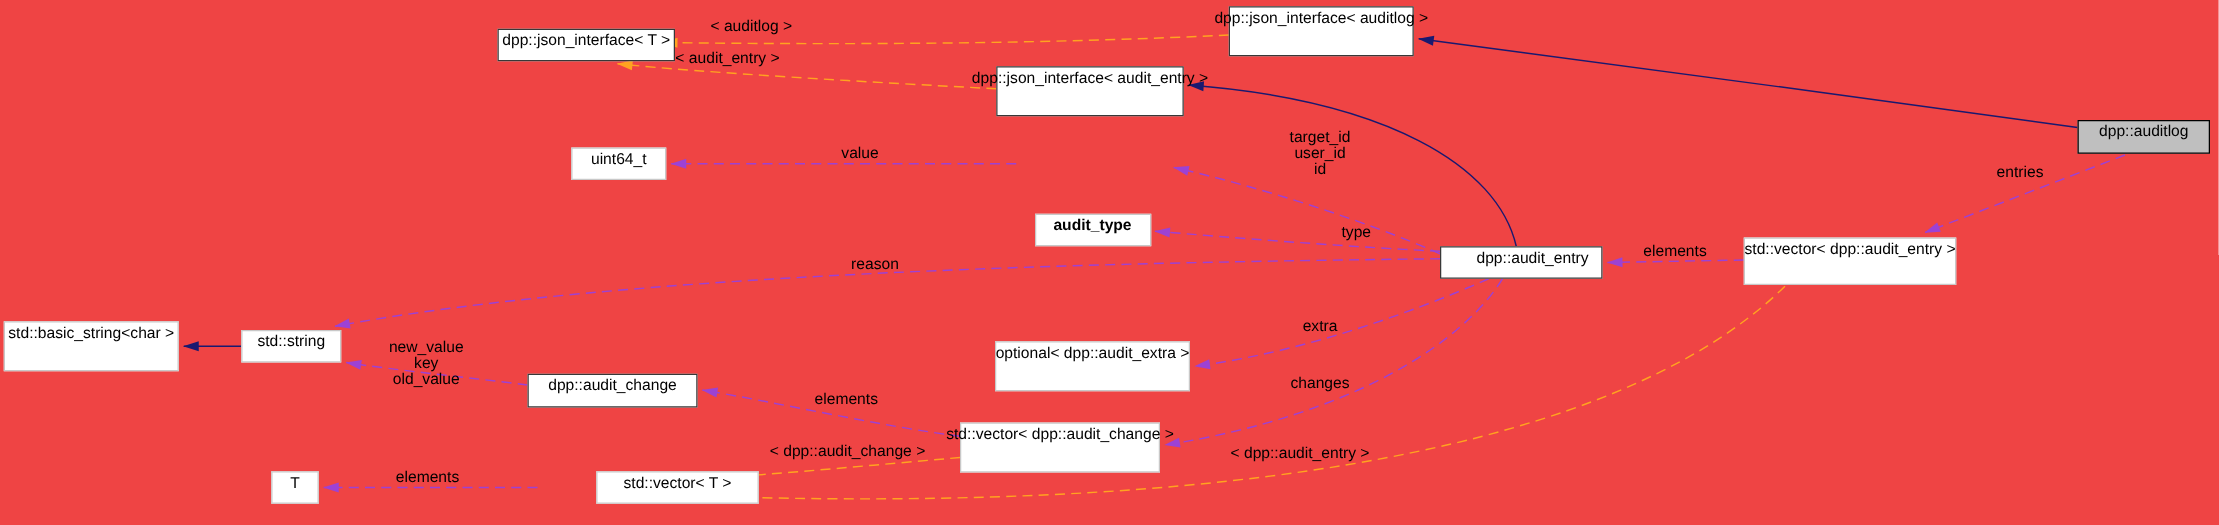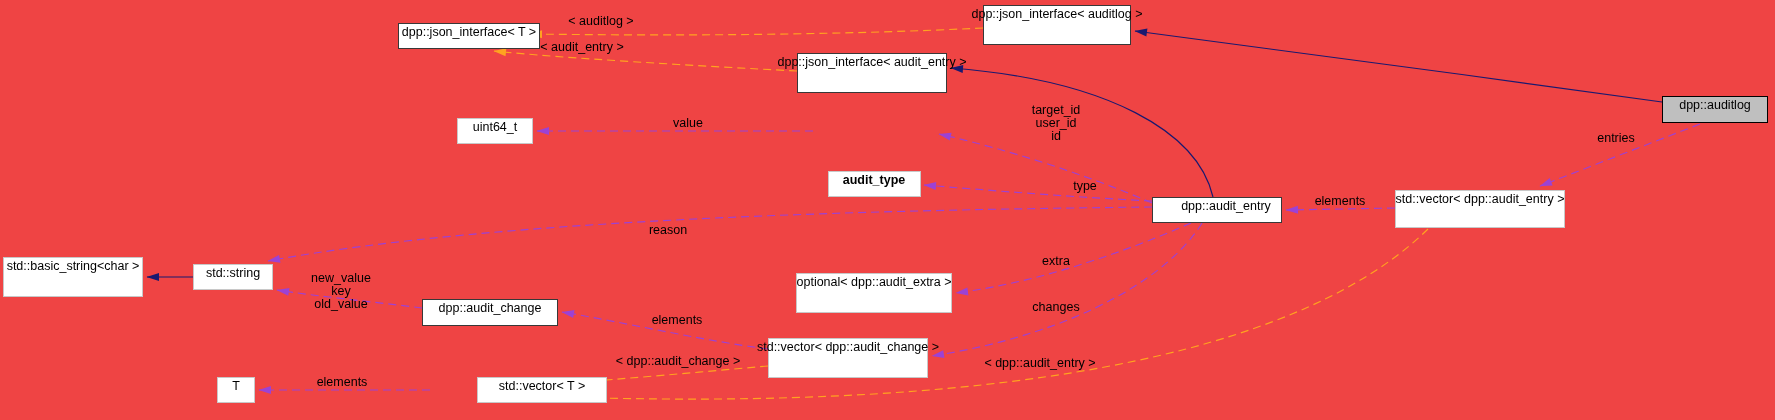--- a/index.html
+++ b/index.html
@@ -83,21 +83,21 @@
       <div>value</div>
     </div>
     <div class="edge-label" style="left: 1056px; top: 123px;">
       <div>target_id</div>
       <div>user_id</div>
       <div>id</div>
     </div>
     <div class="edge-label" style="left: 1057px; top: 186px; margin-left: 28px;">
       <div>type</div>
     </div>
-    <div class="edge-label" style="left: 668px; top: 212px; margin-top: 18px;">
+    <div class="edge-label" style="left: 700px; top: 212px;">
       <div>reason</div>
     </div>
     <div class="edge-label" style="left: 341px; top: 275px; margin-top: 16px;">
       <div>new_value</div>
       <div>key</div>
       <div>old_value</div>
     </div>
     <div class="edge-label" style="left: 1056px; top: 261px;">
       <div>extra</div>
     </div>

